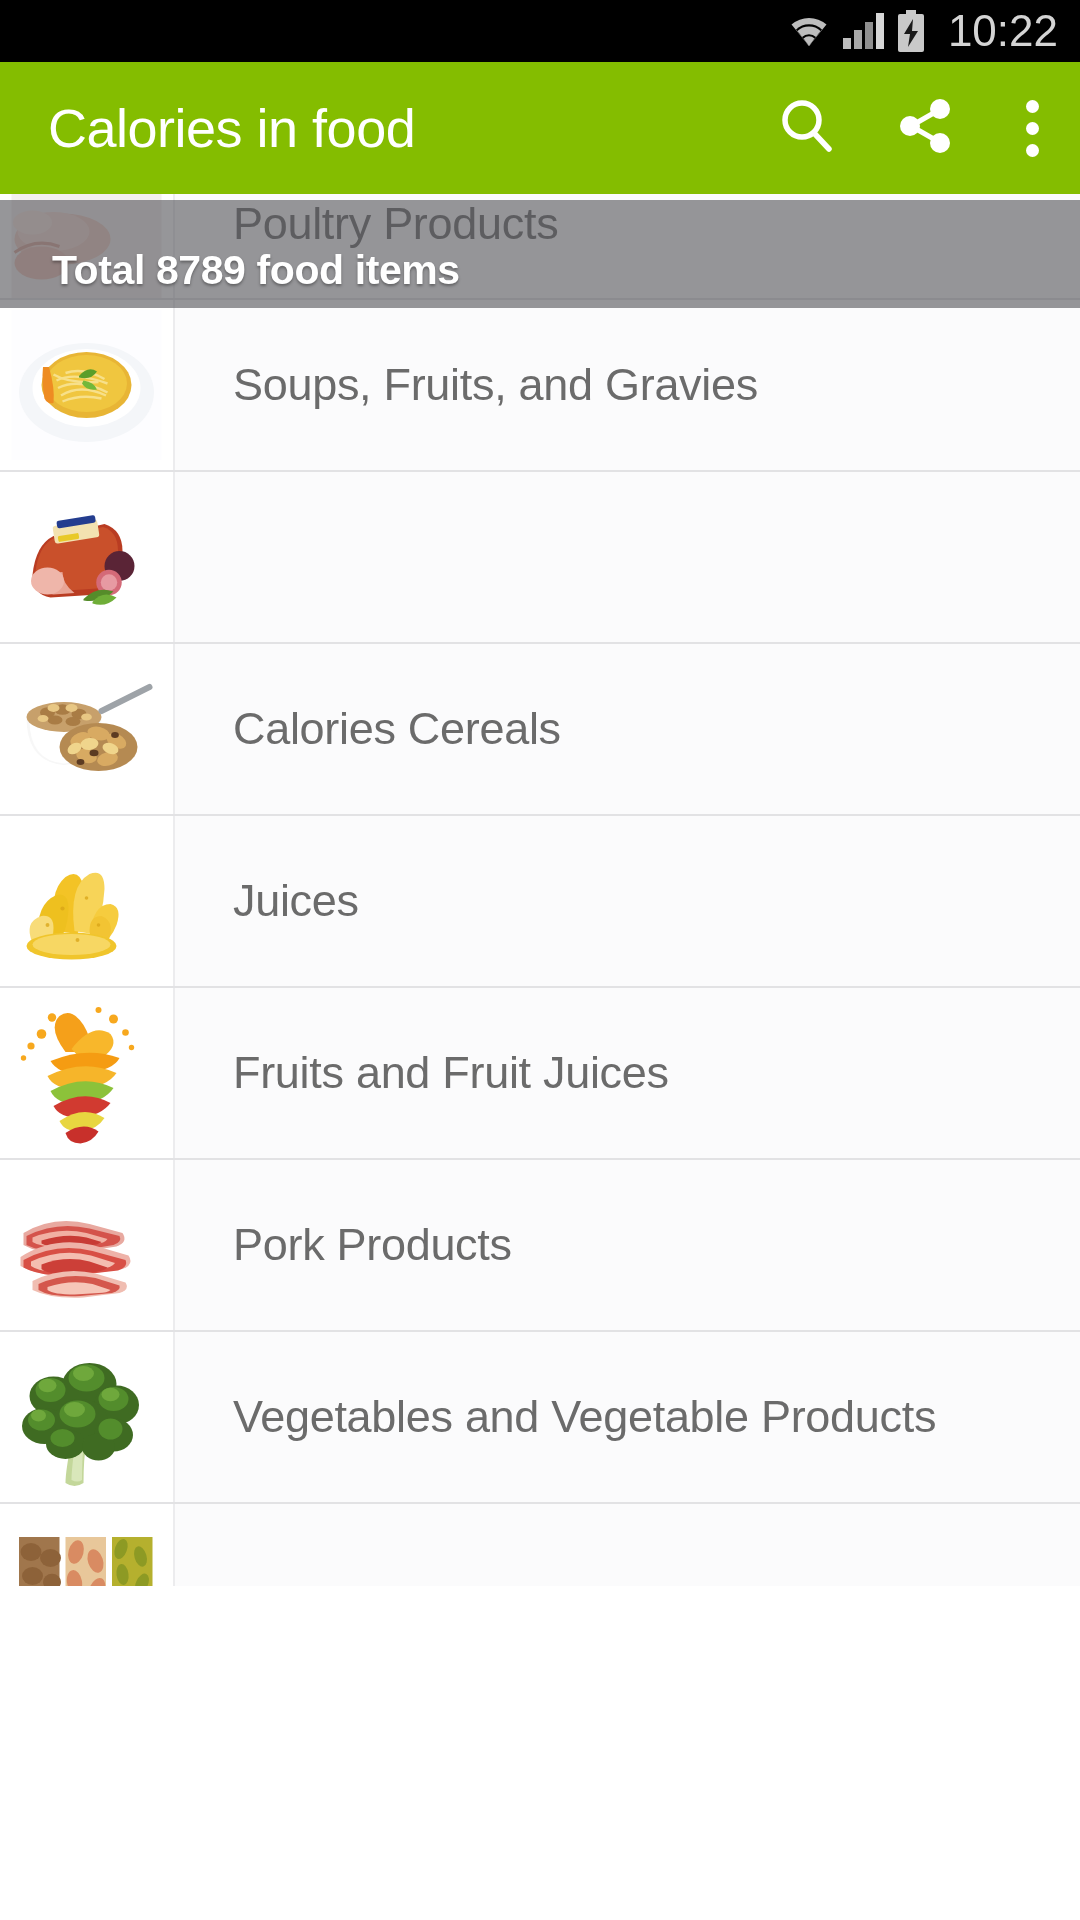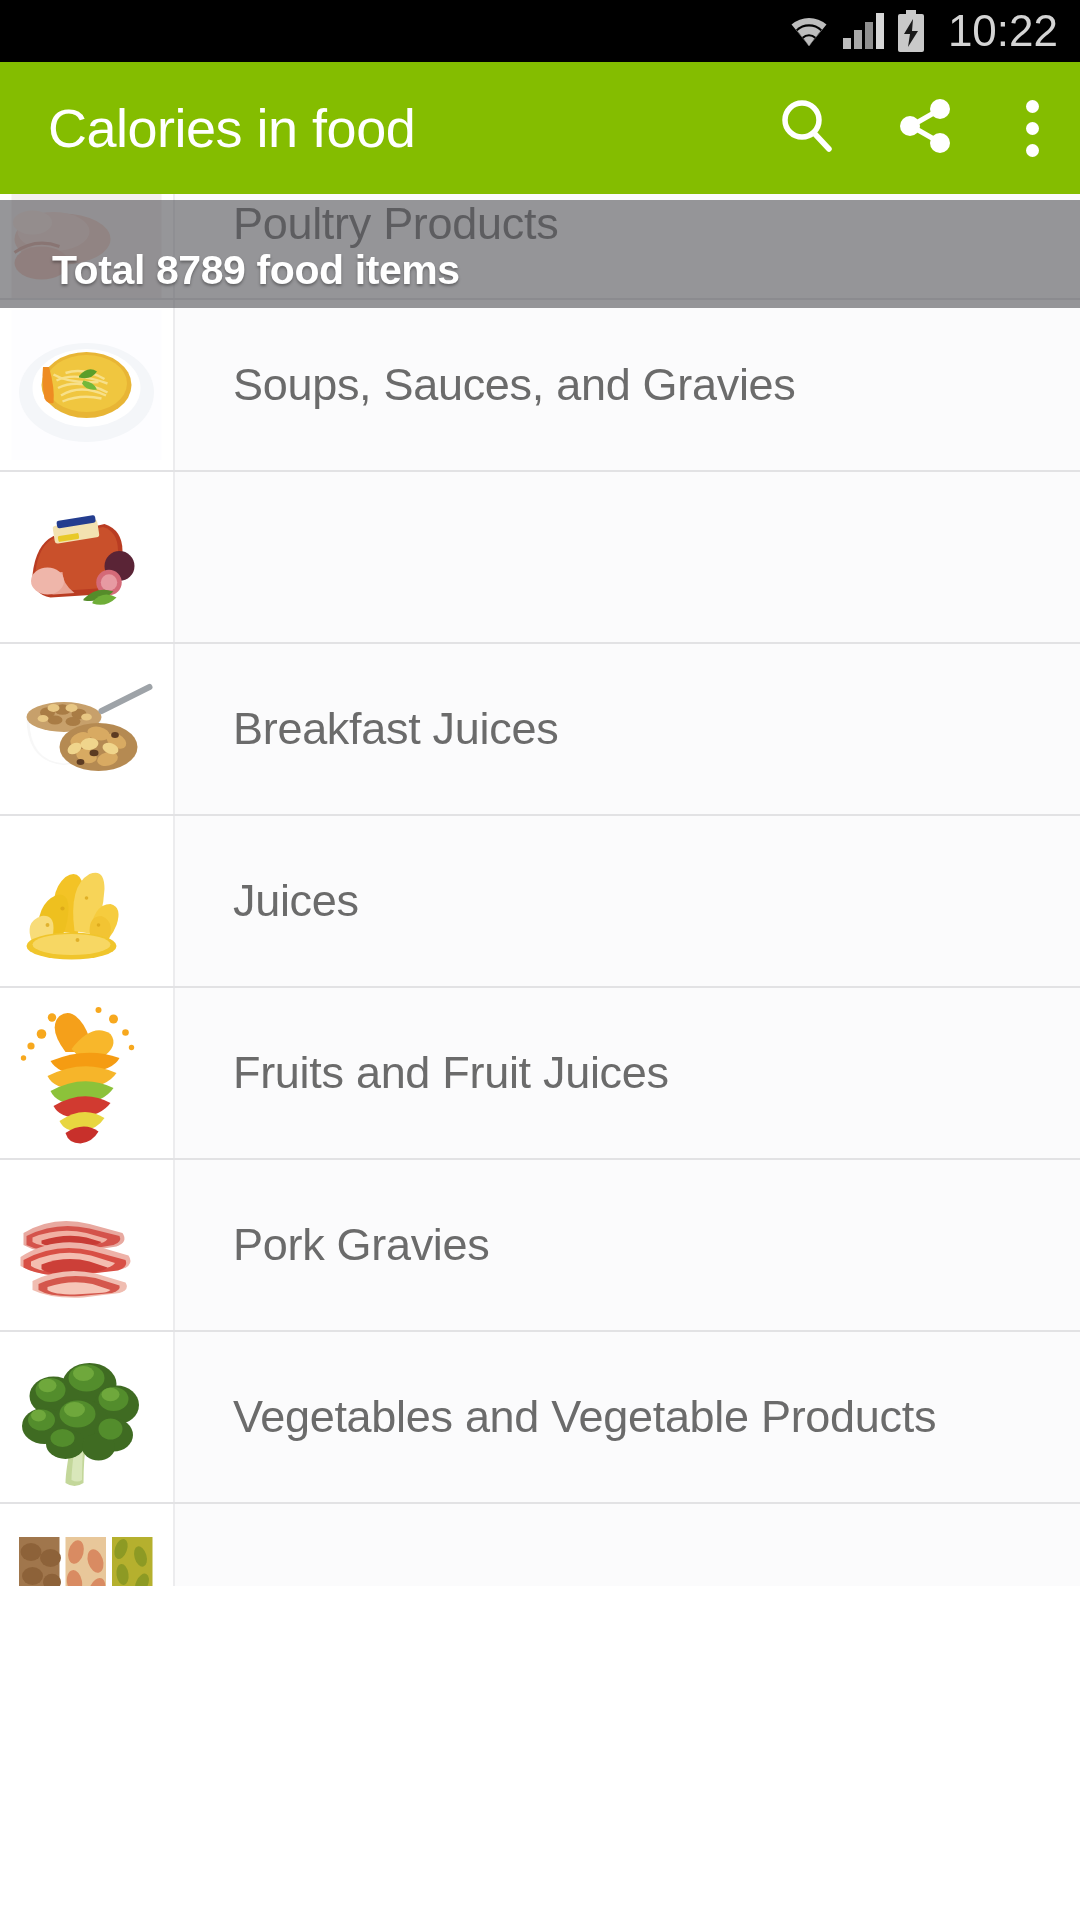--- a/index.html
+++ b/index.html
@@ -213,21 +213,21 @@
           <path d="M33 57 q13 -8 30 0"></path>
             <path d="M36 42 q12 -4 26 4"></path>
           <path d="M28 43 q10 6 30 5"></path>
             <path d="M34 61 q12 -5 26 -2"></path>
         </g>
         <path d="M25 38 q4 14 3 24 q-4 1 -6 -3 q-2 -11 -1 -21 z" fill="#ee8c22"></path>
         <path d="M45 44 q6 -7 12 -3 q-4 6 -12 4 z" fill="#5a9e2a"></path>
         <path d="M48 47 q7 1 9 6 q-7 1 -10 -4 z" fill="#72b83a"></path>
       </svg>
     </div>
-    <div class="row-label">Soups, Sauces, and Gravies</div>
+    <div class="row-label">Soups, Fruits, and Gravies</div>
   </div>
 
   <div class="row">
     <div class="thumb-cell">
       <svg class="thumb" viewBox="0 0 100 100">
         <rect width="100" height="100" fill="#ffffff"></rect>
         <path d="M14 62 q2 -20 14 -26 l34 -8 q12 4 12 18 l-2 18 q-2 10 -14 11 l-32 2 q-12 -2 -12 -15 z" fill="#b93c22"></path>
         <path d="M16 60 q2 -18 13 -23 l32 -7 q10 3 10 16 l-2 16 q-2 8 -12 9 l-30 2 q-11 -2 -11 -13 z" fill="#c9502b"></path>
         <path d="M14 62 q0 12 14 13 l14 -1 q-8 -6 -8 -14 z" fill="#e9a596"></path>
         <ellipse cx="24" cy="66" rx="11" ry="9" fill="#efb6aa"></ellipse>
@@ -277,21 +277,21 @@
           <ellipse cx="66" cy="63" rx="5.5" ry="3.6" transform="rotate(20 66 63)"></ellipse>
           <ellipse cx="42" cy="63" rx="5" ry="3.4" transform="rotate(-30 42 63)"></ellipse>
         </g>
         <g fill="#5c3b22">
           <ellipse cx="55" cy="66" rx="3" ry="2.2"></ellipse>
             <ellipse cx="69" cy="54" rx="2.6" ry="2"></ellipse>
           <ellipse cx="46" cy="72" rx="2.6" ry="2"></ellipse>
         </g>
       </svg>
     </div>
-    <div class="row-label">Breakfast Juices</div>
+    <div class="row-label">Calories Cereals</div>
   </div>
 
   <div class="row">
     <div class="thumb-cell">
       <svg class="thumb" viewBox="0 0 100 100">
         <rect width="100" height="100" fill="#ffffff"></rect>
         <g>
           <path d="M30 70 q-6 -26 6 -36 q9 -6 12 6 q2 18 -4 32 z" fill="#f3c326"></path>
           <path d="M42 70 q-4 -30 10 -38 q10 -4 10 10 q-1 18 -8 30 z" fill="#f7d458"></path>
           <path d="M18 74 q-2 -22 12 -28 q8 -2 8 10 q-1 14 -6 20 z" fill="#eec01f"></path>
@@ -352,21 +352,21 @@
           <path d="M6 58 q22 -14 48 -8 l24 7 q4 6 -4 9 l-28 4 q-26 2 -40 -6 z" fill="#eeb2a8"></path>
           <path d="M8 60 q22 -12 46 -6 l22 6 q2 5 -5 7 l-26 3 q-24 2 -37 -5 z" fill="#d84f45"></path>
           <path d="M13 61 q20 -9 40 -4 l16 5 q-2 3 -9 4 l-20 2 q-20 1 -27 -4 z" fill="#f4bdb0"></path>
           <path d="M20 63 q16 -6 32 -2 l12 4 q-2 2 -8 3 l-16 1 q-16 1 -20 -3 z" fill="#cc3f38"></path>
           <path d="M14 74 q20 -10 42 -5 l20 6 q3 5 -4 7 l-24 3 q-22 1 -34 -5 z" fill="#f0bdb1"></path>
           <path d="M18 76 q18 -8 38 -4 l16 5 q1 3 -5 5 l-21 2 q-20 1 -28 -4 z" fill="#d4574c"></path>
           <path d="M24 78 q15 -5 30 -2 l12 4 q-2 2 -8 2 l-16 1 q-14 0 -18 -3 z" fill="#f6c6b8"></path>
         </g>
       </svg>
     </div>
-    <div class="row-label">Pork Gravies</div>
+    <div class="row-label">Pork Products</div>
   </div>
 
   <div class="row">
     <div class="thumb-cell">
       <svg class="thumb" viewBox="0 0 100 100">
         <rect width="100" height="100" fill="#ffffff"></rect>
         <path d="M40 66 q-4 20 -4 28 q6 4 12 0 q0 -16 2 -28 z" fill="#c3d79a"></path>
         <path d="M42 70 q-2 16 -2 22 q4 2 7 0 q0 -14 1 -22 z" fill="#d9e7ba"></path>
         <g fill="#3f6b22">
           <ellipse cx="28" cy="36" rx="16" ry="13"></ellipse>

